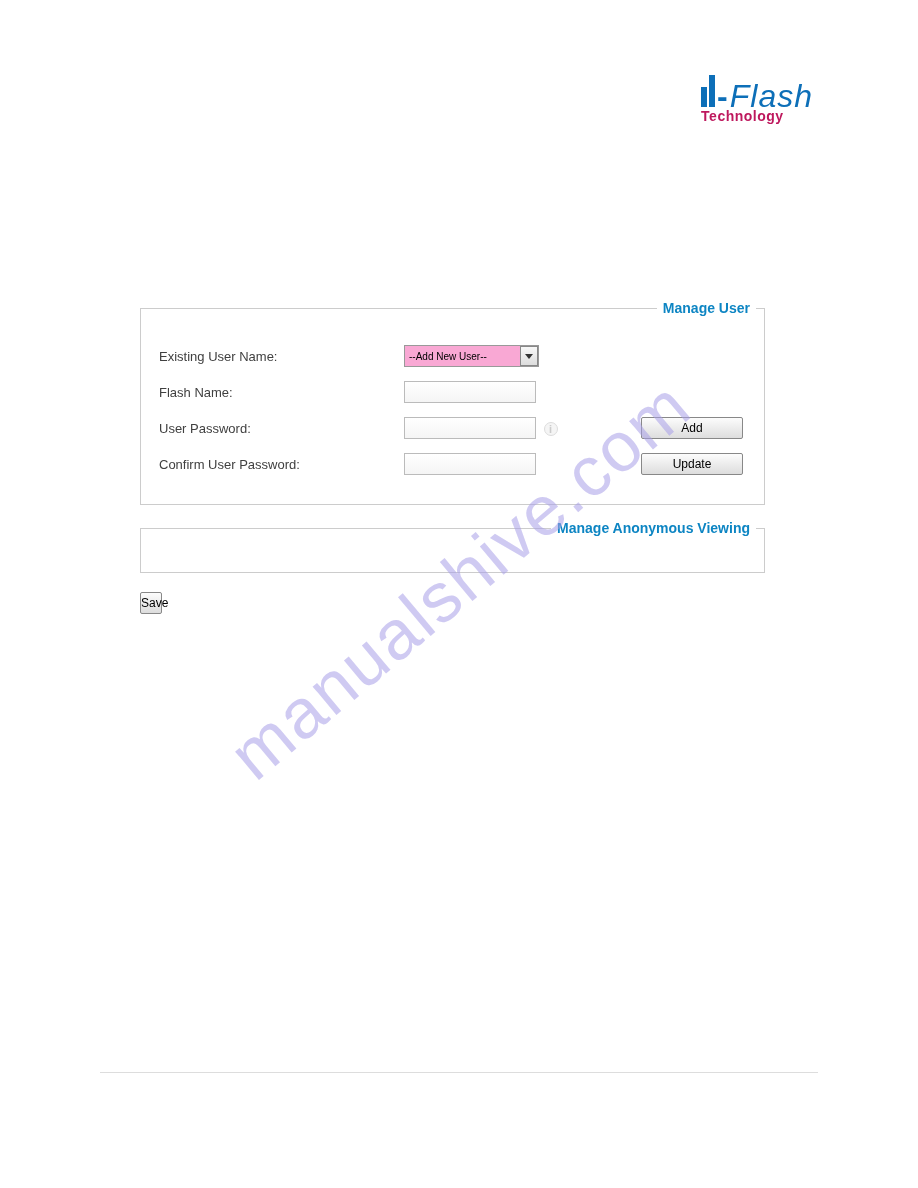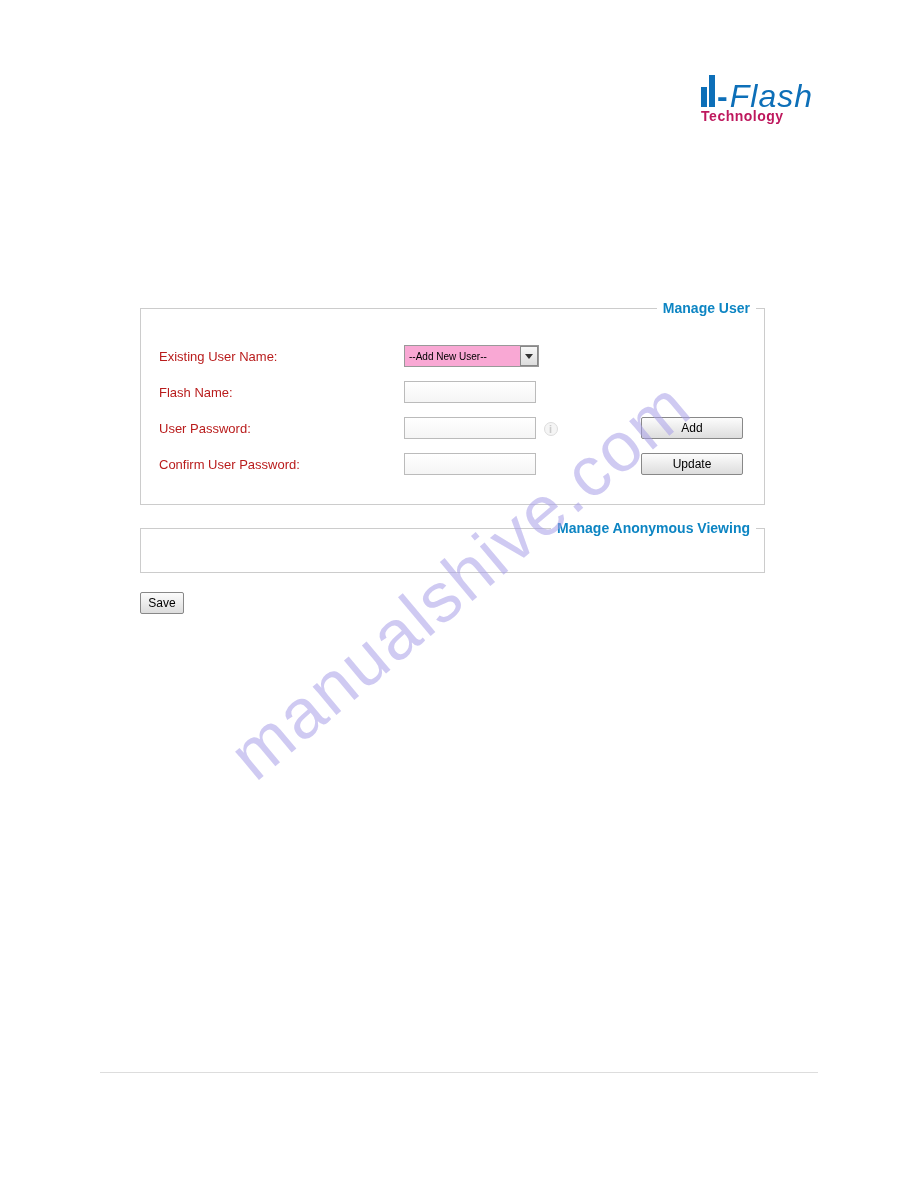--- a/index.html
+++ b/index.html
@@ -78,21 +78,21 @@
       text-align: right;
     }
     .form-row {
       display: flex;
       align-items: center;
       margin: 8px 0;
       min-height: 28px;
     }
     .form-label {
       width: 245px;
-      color: #b91c1c;
+      color: #404040;
       font-size: 13px;
     }
     .form-input-col {
       width: 155px;
     }
     .form-button-col {
       margin-left: auto;
       width: 105px;
     }
     select, input[type="text"], input[type="password"] {
@@ -113,21 +113,21 @@
     .btn {
       border: 1px solid #888;
       background: linear-gradient(#fcfcfc, #ddd);
       height: 22px;
       width: 102px;
       font-size: 12px;
       cursor: pointer;
       border-radius: 2px;
     }
     .btn-save {
-      width: 44px;
+      width: 22px;
       margin-top: 4px;
     }
     .info-icon {
       display: inline-block;
       width: 14px;
       height: 14px;
       margin-left: 4px;
       vertical-align: middle;
       color: #ccc;
       font-size: 11px;

